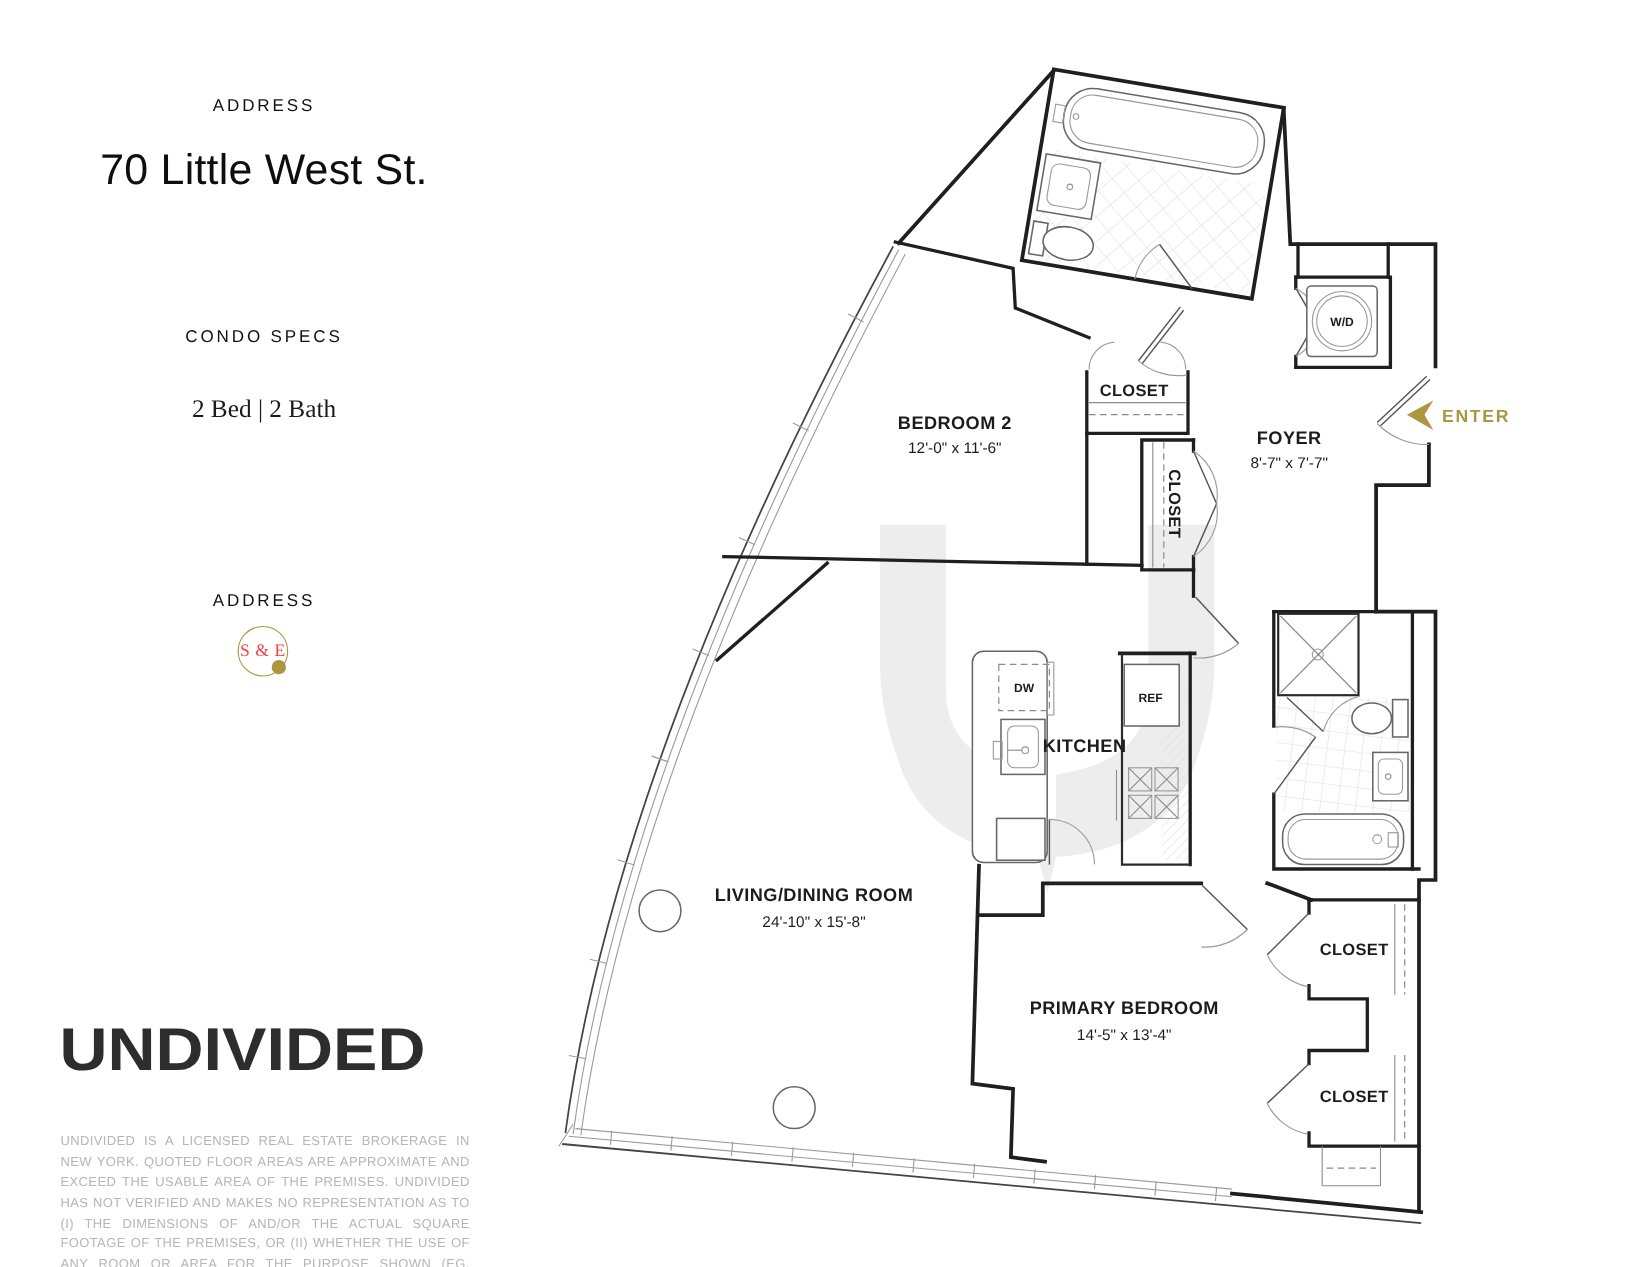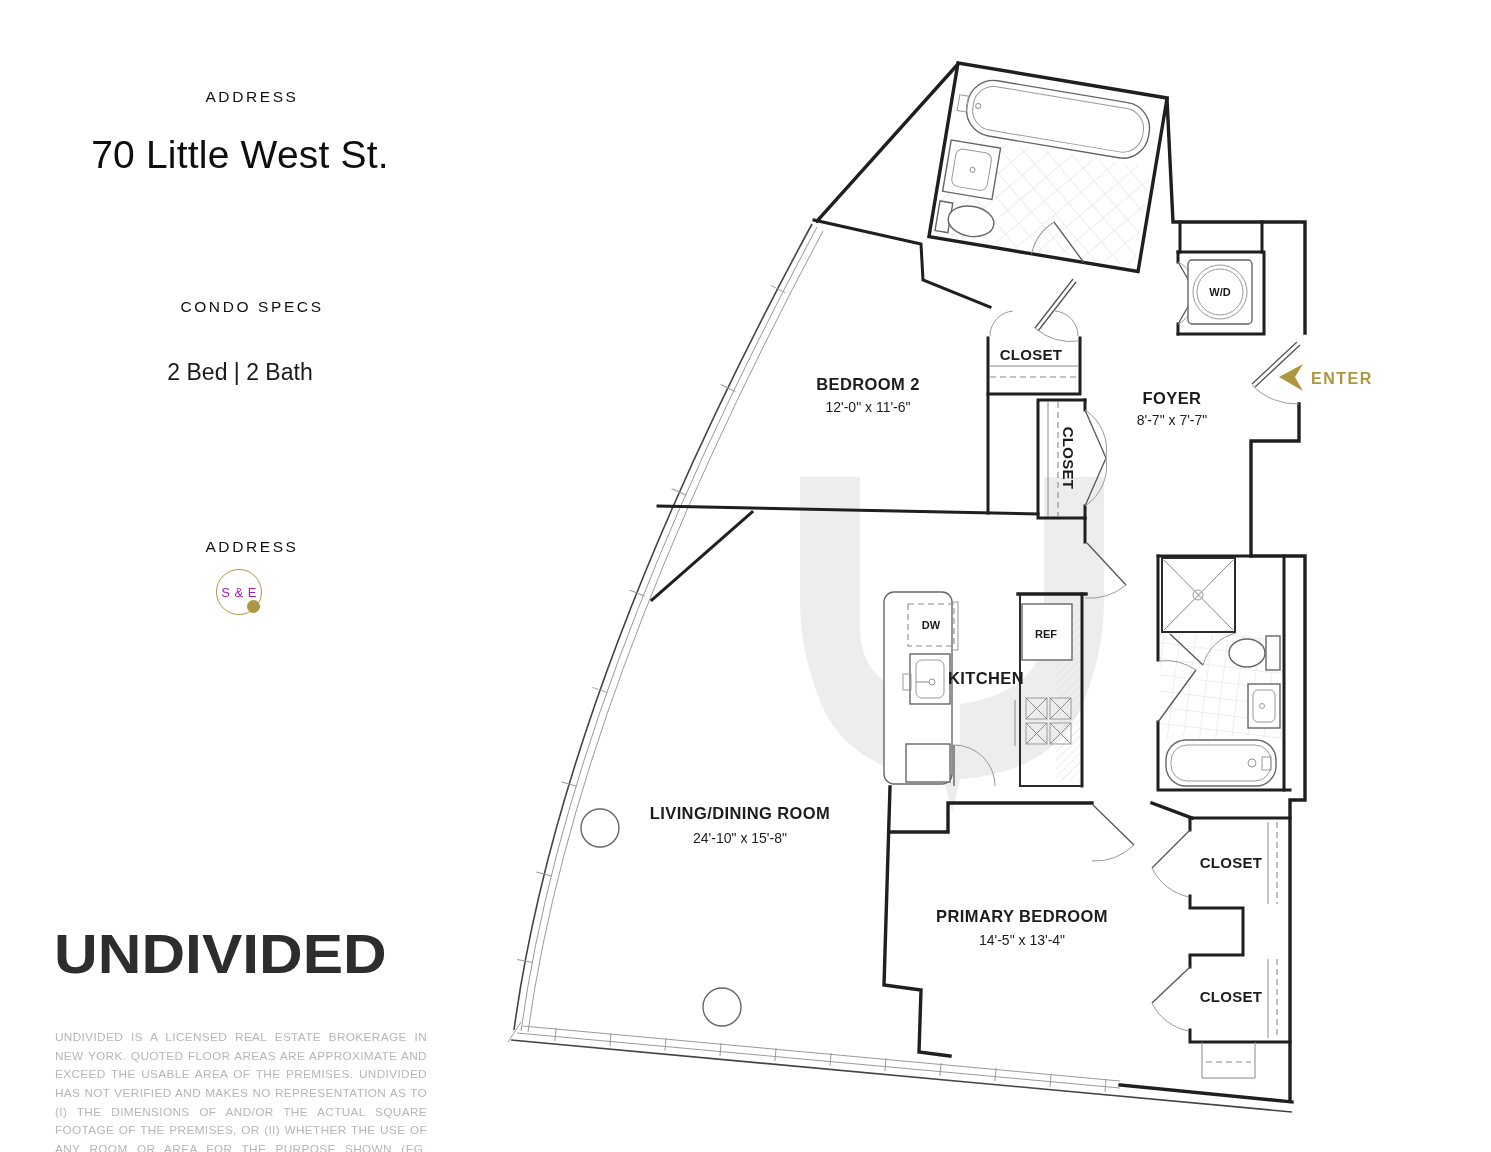--- a/index.html
+++ b/index.html
@@ -13,32 +13,32 @@
   }
   html,body{margin:0;padding:0;}
   body{
     width:1491px;height:1152px;position:relative;background:#ffffff;
     font-family:"Liberation Sans", sans-serif;color:var(--ink);overflow:hidden;
   }
   .abs{position:absolute;}
   
   .side-center{left:0;width:480px;text-align:center;}
   .section-label{
-    font-size:15.5px;letter-spacing:2.6px;font-weight:500;color:#111;margin-left:12px;
+    font-size:15.5px;letter-spacing:2.6px;font-weight:500;color:#111;
   }
   .addr-title{
     top:126px;font-size:39px;line-height:57px;font-weight:500;color:#0e0e0e;
     letter-spacing:.2px;
   }
-  .specs{top:354px;font-size:23px;line-height:36px;font-weight:400;color:#1a1a1a;}
+  .specs{top:354px;font-size:23px;line-height:36px;font-weight:400;color:#1a1a1a;font-family:Liberation Serif, serif;}
   .exposure-circle{
     left:216px;top:569px;width:44px;height:44px;border:1.6px solid var(--gold);
     border-radius:50%;display:flex;align-items:center;justify-content:center;
   }
-  .exposure-circle .val{font-size:13px;color:#a21caf;font-weight:400;letter-spacing:.5px;}
+  .exposure-circle .val{font-size:16px;color:#ef4444;font-weight:400;letter-spacing:.5px;font-family:Liberation Serif, serif;}
   .exposure-dot{
     left:30px;top:30px;width:13px;height:13px;border-radius:50%;
     background:var(--gold);position:absolute;
   }
   .brand{
     left:54px;top:922px;font-size:55px;font-weight:700;color:var(--logo);
     letter-spacing:0px;transform:scaleX(1.1);transform-origin:left center;
     white-space:nowrap;
   }
   .disclaimer{

